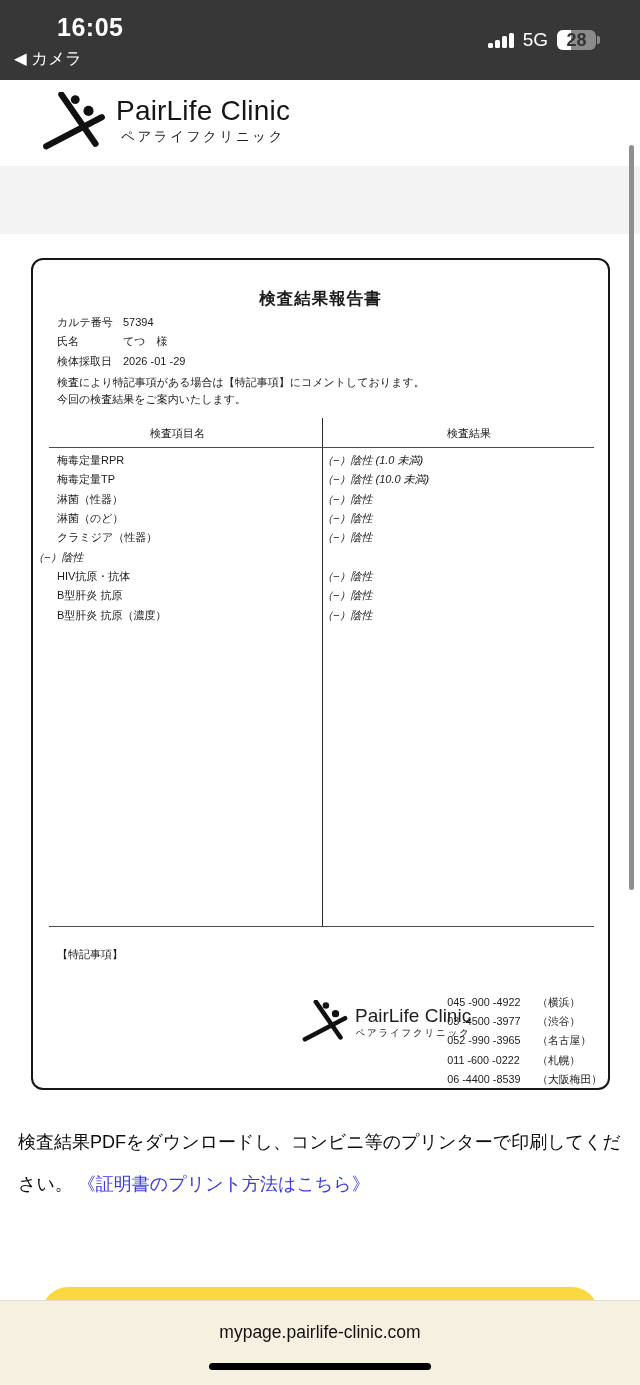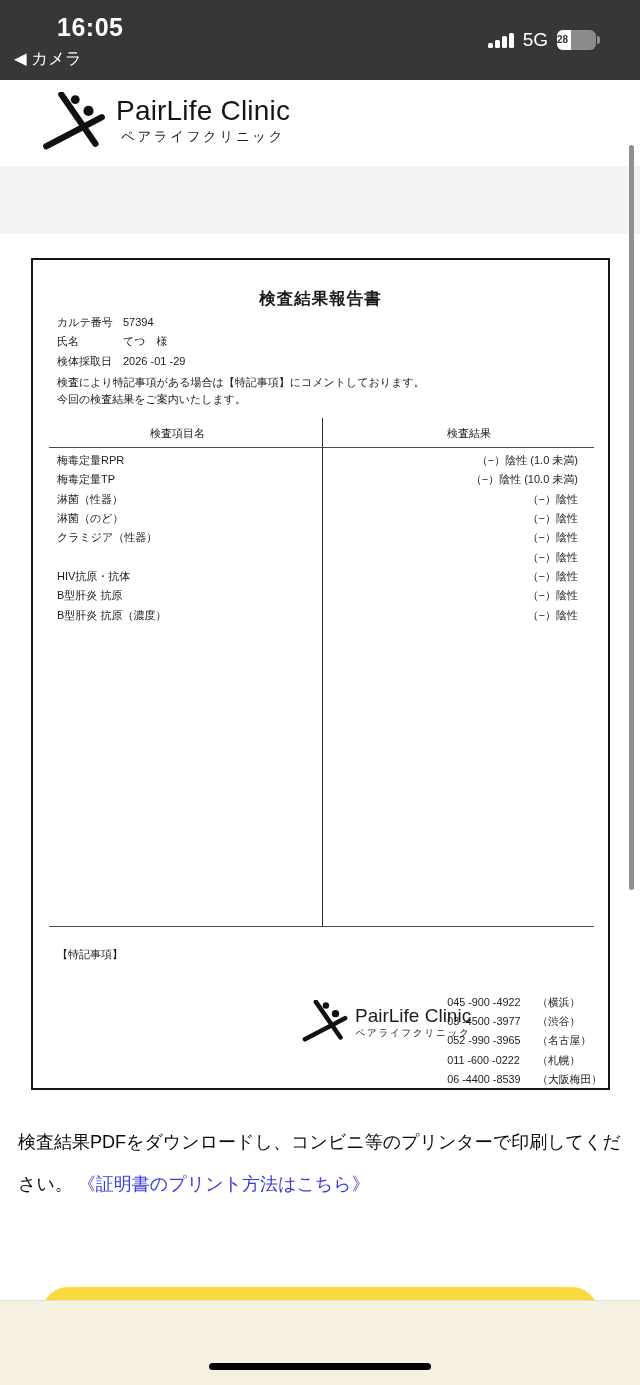--- a/index.html
+++ b/index.html
@@ -12,52 +12,52 @@
   .status-bar{position:absolute;top:0;left:0;width:640px;height:80px;background:#373737;color:#fff;z-index:50;}
   .sb-time{position:absolute;left:57px;top:13px;font-size:25px;font-weight:700;letter-spacing:.5px;}
   .sb-back{position:absolute;left:14px;top:48px;font-size:16.5px;}
   .sb-right{position:absolute;right:44px;top:28px;display:flex;align-items:center;gap:9px;height:24px;}
   .sig{display:flex;align-items:flex-end;gap:2.5px;height:15px;}
   .sig span{width:4.5px;background:#fff;border-radius:1.5px;display:block;}
   .sig .b1{height:5px}.sig .b2{height:8px}.sig .b3{height:11.5px}.sig .b4{height:15px}
   .sb-net{font-size:19px;font-weight:500;}
   .batt{position:relative;width:39px;height:20px;border-radius:6px;background:#8b8b8b;overflow:visible;}
   .batt-fill{position:absolute;left:0;top:0;width:14px;height:20px;background:#fff;border-radius:6px 0 0 6px;}
-  .batt-num{position:absolute;left:0;top:0;width:39px;height:36px;line-height:20px;font-size:10px;font-weight:700;color:#333;}
+  .batt-num{position:absolute;left:0;top:0;width:39px;height:36px;line-height:20px;text-align:center;font-size:18px;font-weight:700;color:#333;}
   .batt-nub{position:absolute;right:-4px;top:6px;width:3px;height:8px;background:#8b8b8b;border-radius:0 2px 2px 0;}
   
   .site-header{position:absolute;top:80px;left:0;width:640px;height:86px;background:#fff;}
   .brand{position:absolute;left:42px;top:12px;display:flex;align-items:center;}
   .brand svg{display:block;}
   .brand-text{display:flex;flex-direction:column;align-items:center;margin-left:10px;}
   .brand-name{font-size:28px;color:#151515;font-weight:500;letter-spacing:.2px;line-height:30px;}
   .brand-kana{font-size:13.5px;color:#1e1e1e;letter-spacing:2.6px;margin-top:2px;}
   .gray-band{position:absolute;top:166px;left:0;width:640px;height:68px;background:#f3f3f4;}
   
   .scrollbar{position:absolute;right:6px;top:145px;width:5px;height:745px;background:#8f8f8f;border-radius:3px;z-index:60;}
   
   .report-card{position:absolute;left:31px;top:258px;width:579px;height:832px;background:#fff;
-    border:2px solid #161616;border-radius:0;box-sizing:border-box;color:#1b1b1b;}
+    border:2px solid #161616;border-radius:12px;box-sizing:border-box;color:#1b1b1b;}
   .doc-title{position:absolute;top:28px;left:0;width:100%;text-align:center;font-size:16.5px;font-weight:700;letter-spacing:1px;}
   .info-block{position:absolute;left:24px;top:53px;font-size:11px;line-height:19.3px;}
   .info-row{display:flex;}
   .info-label{width:66px;}
   .info-value{white-space:pre;}
   .intro{position:absolute;left:24px;top:114px;font-size:11px;line-height:17px;}
   .tbl-divider{position:absolute;left:289px;top:158px;width:1px;height:509px;background:#2a2a2a;}
   .tbl-head{position:absolute;top:166px;left:0;width:100%;display:flex;font-size:11px;}
   .th1{width:289px;text-align:center;box-sizing:border-box;}
   .th2{flex:1;text-align:center;padding-right:28px;box-sizing:border-box;margin-left:36px;}
   .tbl-line{position:absolute;left:16px;width:545px;height:1px;background:#4a4a4a;}
   .tbl-underline{top:187px;}
   .tbl-bottomline{top:666px;}
   .tbl-rows{position:absolute;top:191px;left:0;width:100%;font-size:11px;}
   .trow{display:flex;height:19.3px;align-items:center;}
   .tname{width:289px;padding-left:24px;box-sizing:border-box;}
-  .tresult{flex:1;text-align:right;padding-right:30px;box-sizing:border-box;}
+  .tresult{flex:1;text-align:left;padding-right:30px;box-sizing:border-box;font-style:italic;}
   .notes{position:absolute;left:24px;top:687px;font-size:11px;}
   .card-footer-logo{position:absolute;left:269px;top:740px;display:flex;align-items:center;}
   .cfl-text{display:flex;flex-direction:column;align-items:center;margin-left:7px;}
   .cfl-name{font-size:19px;color:#1d1d1d;font-weight:500;line-height:20px;}
   .cfl-kana{font-size:9.5px;color:#222;letter-spacing:1.8px;margin-top:1px;}
   .phones{position:absolute;right:6px;top:733px;font-size:10.8px;line-height:19.2px;color:#1c1c1c;}
   .phone-row{display:flex;}
   .pnum{width:90px;}
   
   .instructions{position:absolute;left:18px;top:1122px;width:606px;font-size:18px;line-height:41.5px;color:#0c0c0c;}
@@ -219,14 +219,15 @@
   </div>
 </div>
 
 <div class="instructions">
   <span>検査結果PDFをダウンロードし、コンビニ等のプリンターで印刷してください。</span>
   <a class="print-link">《証明書のプリント方法はこちら》</a>
 </div>
 
 <div class="yellow-tab"></div>
 <div class="browser-bar">
+  <div class="url-text">mypage.pairlife-clinic.com</div>
   <div class="home-indicator"></div>
 </div>
 
 </body></html>

